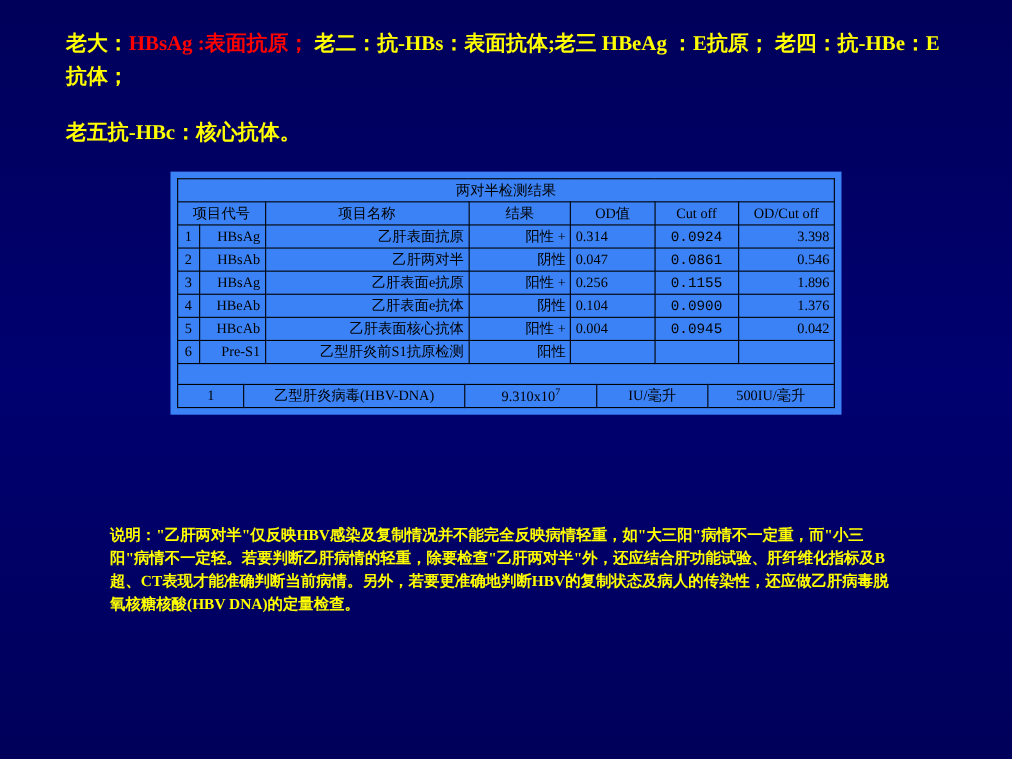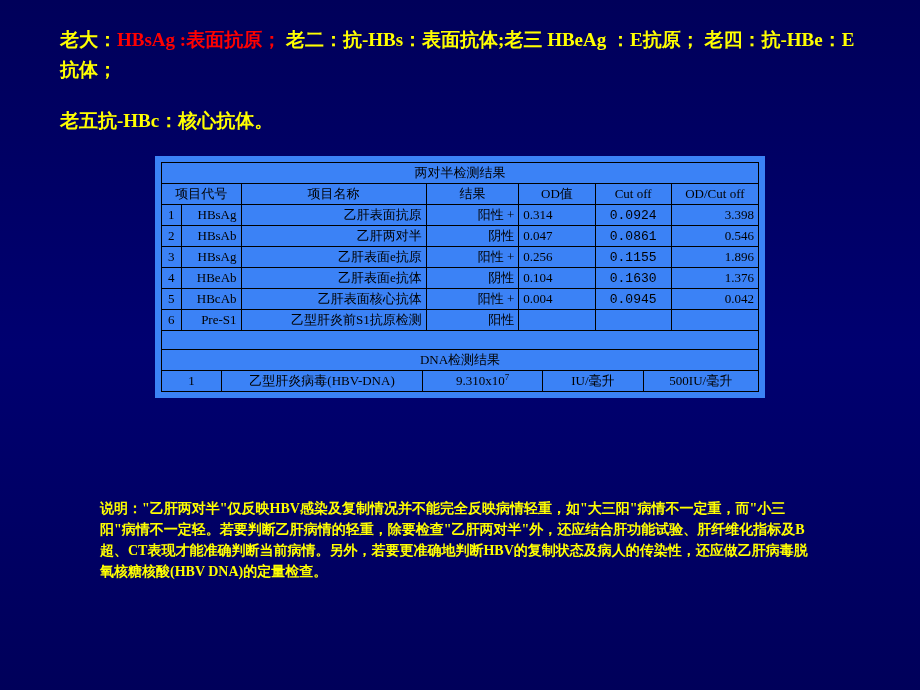--- a/index.html
+++ b/index.html
@@ -166,21 +166,21 @@
       <td class="od-col">0.256</td>
       <td class="cutoff-col">0.1155</td>
       <td class="ratio-col">1.896</td>
     </tr>
     <tr>
       <td class="num-col">4</td>
       <td class="code-col">HBeAb</td>
       <td class="name-col">乙肝表面e抗体</td>
       <td class="result-col">阴性</td>
       <td class="od-col">0.104</td>
-      <td class="cutoff-col">0.1630</td>
+      <td class="cutoff-col">0.0900</td>
       <td class="ratio-col">1.376</td>
     </tr>
     <tr>
       <td class="num-col">5</td>
       <td class="code-col">HBcAb</td>
       <td class="name-col">乙肝表面核心抗体</td>
       <td class="result-col">阳性 +</td>
       <td class="od-col">0.004</td>
       <td class="cutoff-col">0.0945</td>
       <td class="ratio-col">0.042</td>
@@ -194,23 +194,20 @@
       <td class="cutoff-col"></td>
       <td class="ratio-col"></td>
     </tr>
     <tr class="spacer-row">
       <td colspan="7"></td>
     </tr>
   </tbody>
     </table>
   <table class="dna-table">
     <tbody>
-        <tr>
-      <td colspan="5">DNA检测结果</td>
-    </tr>
     <tr>
       <td class="seq-col">1</td>
       <td class="item-col">乙型肝炎病毒(HBV-DNA)</td>
       <td class="res-col"><span>9.310x10</span><sup>7</sup></td>
       <td class="unit-col">IU/毫升</td>
       <td class="limit-col">500IU/毫升</td>
     </tr>
   </tbody>
     </table>
 </div>

